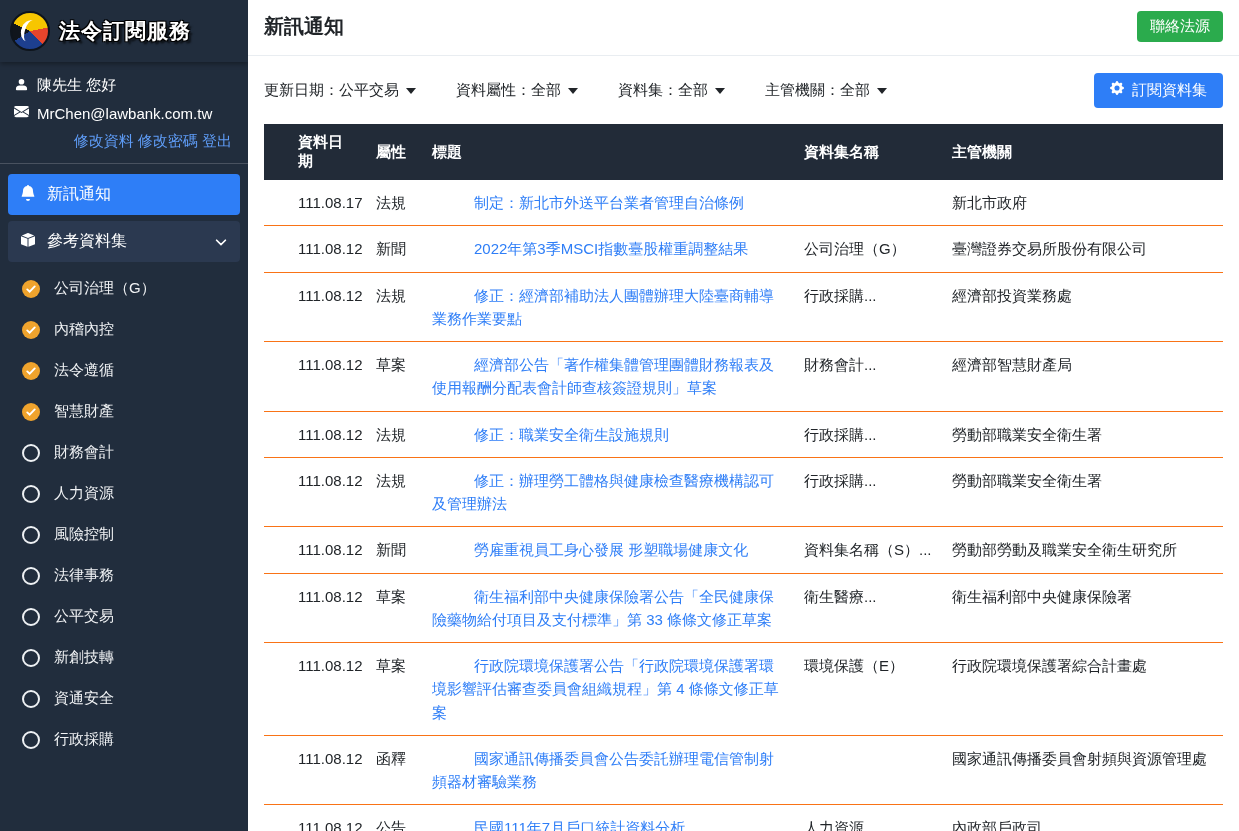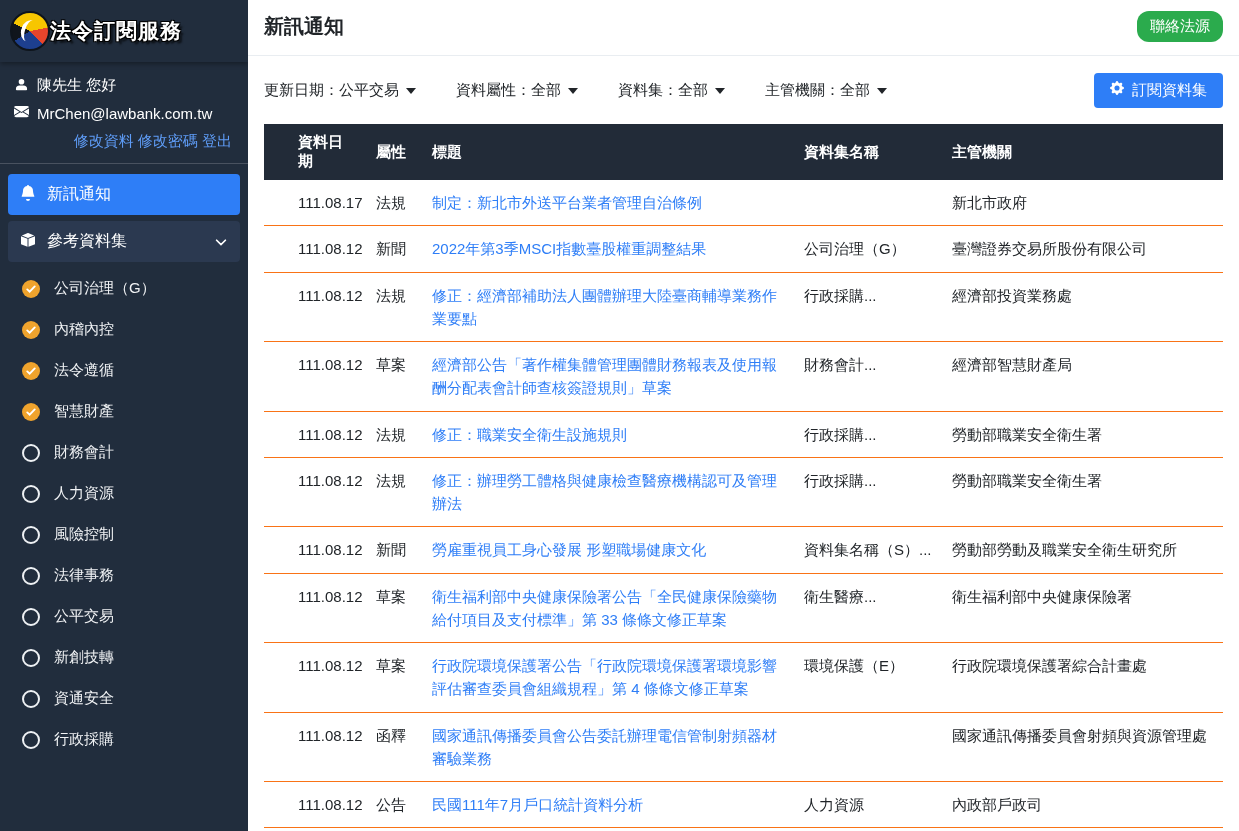--- a/index.html
+++ b/index.html
@@ -12,21 +12,21 @@
   }
   *{box-sizing:border-box;}
   html,body{margin:0;padding:0;}
   body{
     width:1239px;height:831px;overflow:hidden;display:flex;
     font-family:"Liberation Sans","DejaVu Sans",sans-serif;
     color:#212529;background:#fff;
   }
   
   .sidebar{flex:0 0 248px;width:248px;height:831px;background:var(--sidebar-bg);color:#fff;overflow:hidden;}
-  .brand{display:flex;align-items:center;padding:11px 10px;box-shadow:0 2px 5px rgba(0,0,0,.35);}
+  .brand{display:flex;align-items:center;gap:9px;padding:11px 10px;box-shadow:0 2px 5px rgba(0,0,0,.35);}
   .logo{width:40px;height:40px;border-radius:50%;flex:0 0 40px;position:relative;
     background:conic-gradient(#f7c600 0 22%, #e8452c 22% 38%, #1d3f8f 38% 66%, #10151c 66% 82%, #f7c600 82% 100%);
     border:2px solid #0e141c;}
   .logo::after{content:"";position:absolute;left:9px;top:7px;width:13px;height:22px;border-left:4px solid #fff;border-radius:50%;transform:rotate(18deg);}
   .brand-text{font-size:21px;font-weight:bold;letter-spacing:1px;
     text-shadow:-1px -1px 0 #000,1px -1px 0 #000,-1px 1px 0 #000,1px 1px 0 #000,3px 3px 2px rgba(0,0,0,.65);}
   .user{padding:14px 14px 0;font-size:15px;}
   .user-line{display:flex;align-items:center;gap:8px;margin-bottom:9px;}
   .user-line svg{flex:0 0 auto;}
   .user-links{text-align:right;font-size:15px;padding:1px 2px 12px;}
@@ -38,34 +38,34 @@
   .nav-item .chev{margin-left:auto;display:flex;}
   .dataset-list{list-style:none;margin:4px 0 0;padding:0;}
   .dataset-item{display:flex;align-items:center;gap:14px;padding:11px 22px;font-size:15px;color:#f1f3f5;cursor:pointer;}
   .circle{width:18px;height:18px;border-radius:50%;flex:0 0 18px;display:flex;align-items:center;justify-content:center;}
   .circle.checked{background:var(--check-yellow);}
   .circle.unchecked{border:2px solid #eef1f4;}
   
   .main{flex:1;height:831px;overflow:hidden;display:flex;flex-direction:column;background:#fff;}
   .main-header{display:flex;align-items:center;justify-content:space-between;padding:11px 16px 13px;border-bottom:1px solid #e9edf1;}
   .page-title{margin:0;font-size:20px;font-weight:bold;}
-  .btn-green{background:var(--accent-green);color:#fff;border:none;border-radius:12px;padding:6px 13px;font-size:15px;cursor:pointer;}
+  .btn-green{background:var(--accent-green);color:#fff;border:none;border-radius:4px;padding:6px 13px;font-size:15px;cursor:pointer;}
   .content{padding:15px 16px 0;}
   .filter-row{display:flex;align-items:center;margin:2px 0 16px;}
   .filter-group{display:flex;align-items:center;gap:40px;}
   .filter{display:flex;align-items:center;font-size:15px;cursor:pointer;white-space:nowrap;}
   .caret{width:0;height:0;border-left:5px solid transparent;border-right:5px solid transparent;border-top:6px solid #212529;margin-left:7px;display:inline-block;}
   .btn-blue{margin-left:auto;background:var(--accent-blue);color:#fff;border:none;border-radius:4px;padding:8px 16px;font-size:15px;display:flex;align-items:flex-start;gap:8px;cursor:pointer;}
   table{width:100%;border-collapse:collapse;table-layout:fixed;}
   col.col-date{width:102px;} col.col-type{width:56px;} col.col-title{width:372px;} col.col-dataset{width:148px;} col.col-agency{width:auto;}
   thead th{background:var(--table-header-bag,var(--table-header-bg));color:#fff;text-align:left;font-size:15px;font-weight:bold;padding:9px 10px;}
   thead th:first-child{padding-left:34px;}
   tbody td{font-size:15px;padding:11px 10px;border-bottom:1px solid #f97316;vertical-align:top;line-height:1.55;overflow:hidden;}
   tbody td:first-child{padding-left:34px;}
-  a.title-link{color:var(--accent-blue);text-decoration:none;cursor:pointer;}
+  a.title-link{color:var(--accent-blue);text-decoration:none;cursor:pointer;margin-left:42px;}
 </style>
 </head>
 <body>
 
 <aside class="sidebar">
   <div class="brand">
     <span class="logo"></span>
     <span class="brand-text">法令訂閱服務</span>
   </div>
 

